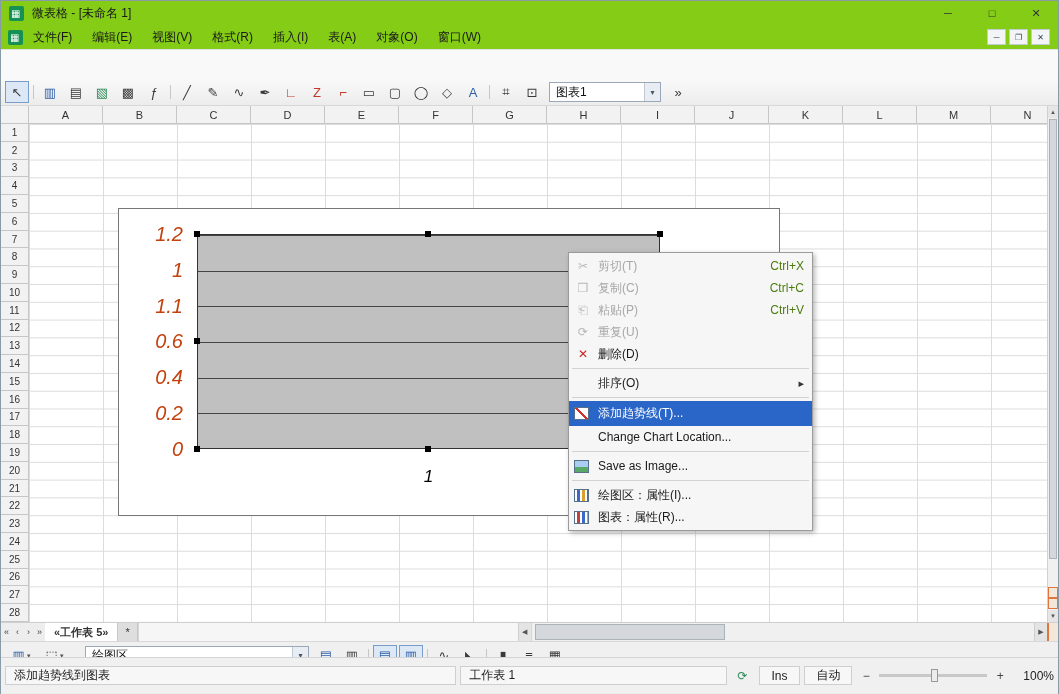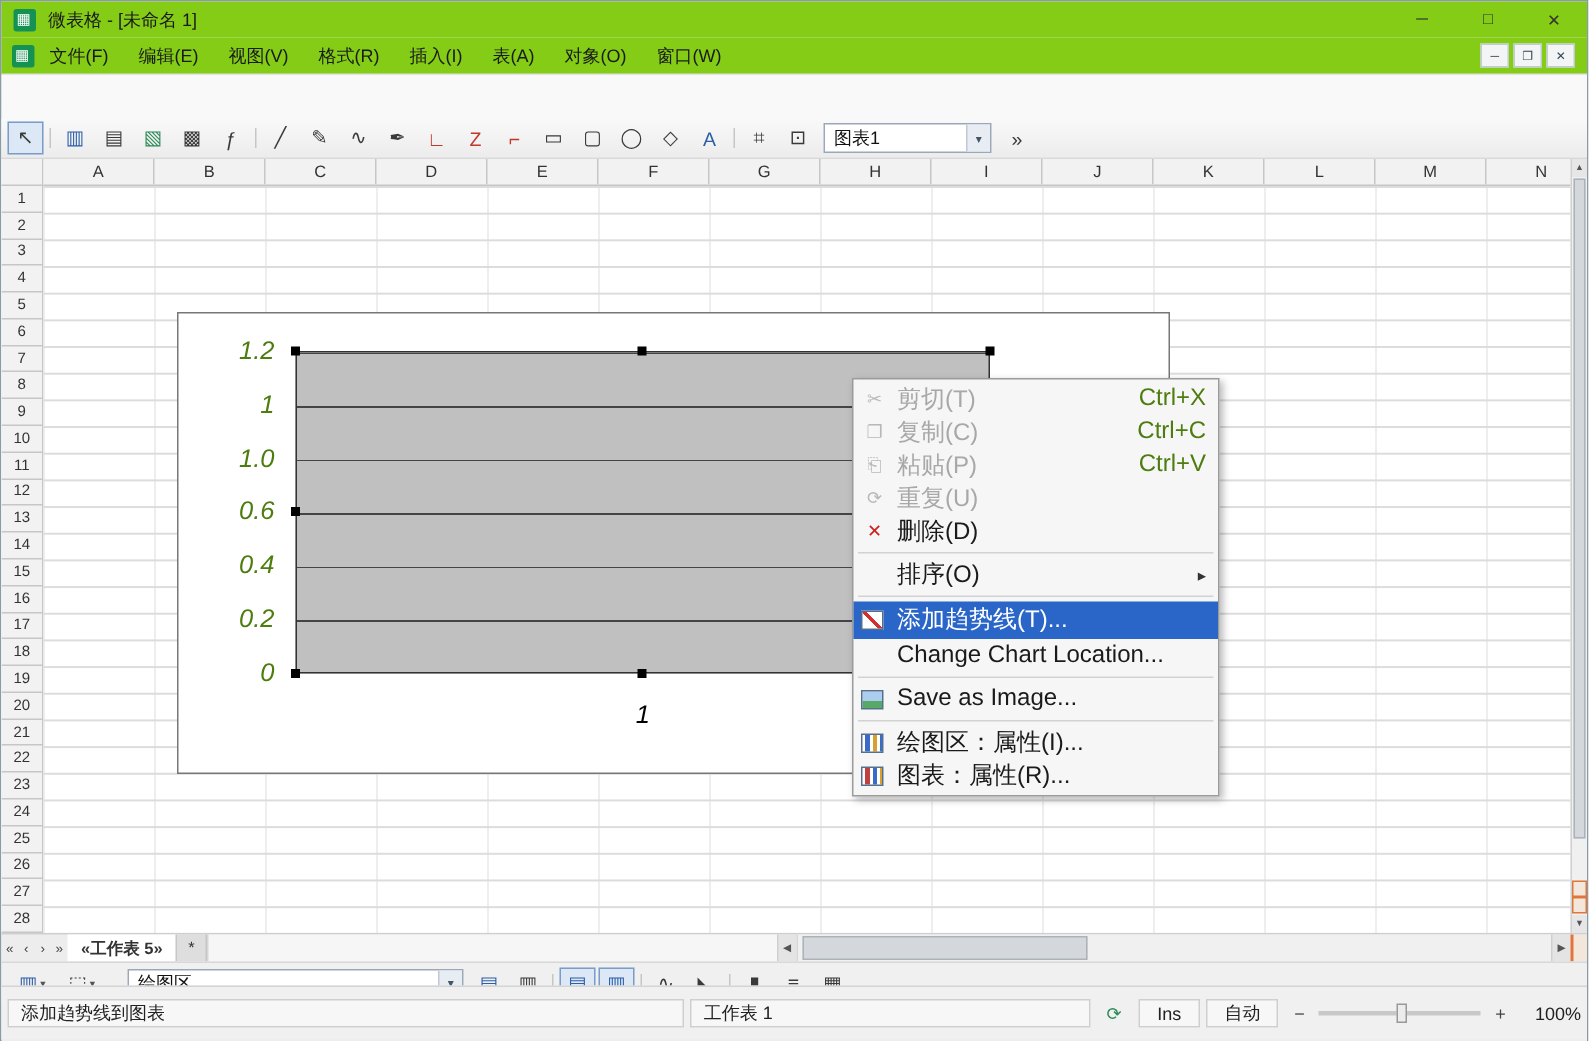--- a/index.html
+++ b/index.html
@@ -60,29 +60,29 @@
   .vs-up::before{content:"▲"}.vs-down::before{content:"▼"}
   .vs-thumb{position:absolute;left:1px;right:1px;top:13px;height:440px;background:#d4d8dc;border:1px solid #aab2ba}
   .vs-split{position:absolute;left:0;right:0;height:11px;background:#f3e6da;border:1px solid #e0763c}
   .vs-split1{bottom:24px}.vs-split2{bottom:13px}
 
   
   .chart-obj{position:absolute;left:89px;top:84px;width:662px;height:308px;background:#fff;border:1px solid #777;z-index:5}
   .plot{position:absolute;left:78px;top:25px;width:463px;height:215px;background:#c0c0c0;border:1px solid #333;
     background-image:repeating-linear-gradient(to bottom,#444 0 1px,transparent 1px 35.7px)}
   .yticks{position:absolute;left:0;top:16px;width:72px;height:233px;display:flex;flex-direction:column;justify-content:space-between;align-items:flex-end}
-  .ytick{font-style:italic;font-size:17px;color:#4d7c0f;line-height:18px;padding-right:8px;white-space:nowrap}
+  .ytick{font-style:italic;font-size:20px;color:#c2410c;line-height:18px;padding-right:8px;white-space:nowrap}
   .xtick{position:absolute;left:78px;width:463px;top:258px;text-align:center;font-style:italic;font-size:17px;color:#000}
   .handle{position:absolute;width:6px;height:6px;background:#000;z-index:6}
   .h-tl{left:75px;top:22px}.h-tm{left:306px;top:22px}.h-tr{left:538px;top:22px}
   .h-ml{left:75px;top:129px}.h-mr{left:538px;top:129px}
   .h-bl{left:75px;top:237px}.h-bm{left:306px;top:237px}.h-br{left:538px;top:237px}
 
   
-  .ctxmenu{position:absolute;left:568px;top:252px;width:245px;background:#f6f6f6;border:1px solid #9b9b9b;box-shadow:2px 2px 5px rgba(0,0,0,.28);z-index:50;padding:2px 0;font-size:16px}
+  .ctxmenu{position:absolute;left:568px;top:252px;width:245px;background:#f6f6f6;border:1px solid #9b9b9b;box-shadow:2px 2px 5px rgba(0,0,0,.28);z-index:50;padding:2px 0;font-size:12px}
   .menu-item{display:flex;align-items:center;height:22px;padding:0 8px 0 5px;color:#1a1a1a;white-space:nowrap}
   .menu-item.disabled{color:#a8a8a8}
   .menu-item.highlighted{background:#2a65c8;color:#fff;height:25px}
   .menu-sep{height:1px;background:#d2d2d2;margin:3px 3px}
   .mig{width:18px;flex:0 0 18px;text-align:center;margin-right:6px;font-size:12px;color:#555;display:flex;align-items:center;justify-content:center}
   .menu-item.disabled .mig{color:#b8b8b8}
   .mi-label{flex:1}
   .mi-shortcut{margin-left:33px;color:#4d7c0f}
   .sub-arrow::before{content:"▸";font-size:11px;color:#333}
   .gi-cut::before{content:"✂"}
@@ -506,21 +506,21 @@
         </div>
       </div>
 
     <div class="cells">
 
       <div class="chart-obj">
         <div class="yticks">
 
         <div class="ytick">1.2</div>
             <div class="ytick">1</div>
-            <div class="ytick">1.0</div>
+            <div class="ytick">1.1</div>
             <div class="ytick">0.6</div>
             <div class="ytick">0.4</div>
             <div class="ytick">0.2</div>
             <div class="ytick">0</div>
           </div>
         <div class="plot"></div>
         <div class="xtick">1</div>
         <div class="handle h-tl"></div>
         <div class="handle h-tm"></div>
         <div class="handle h-tr"></div>

